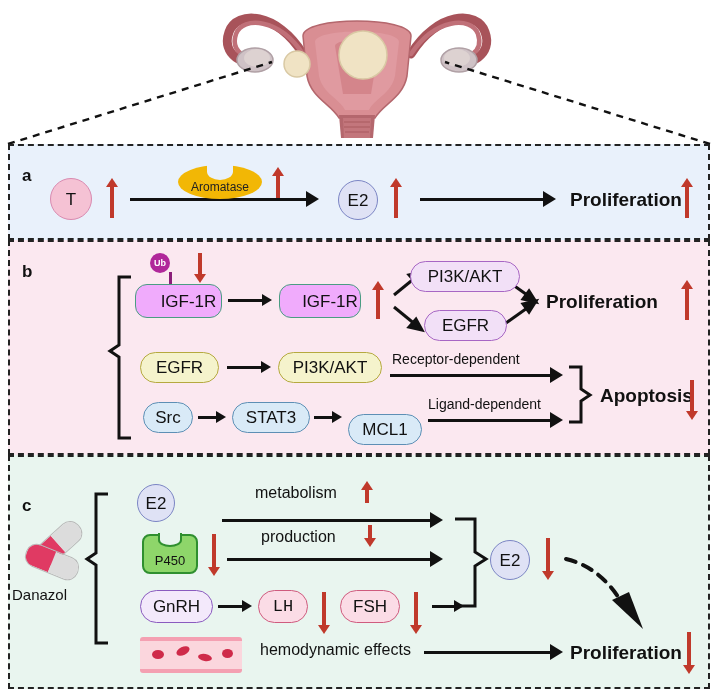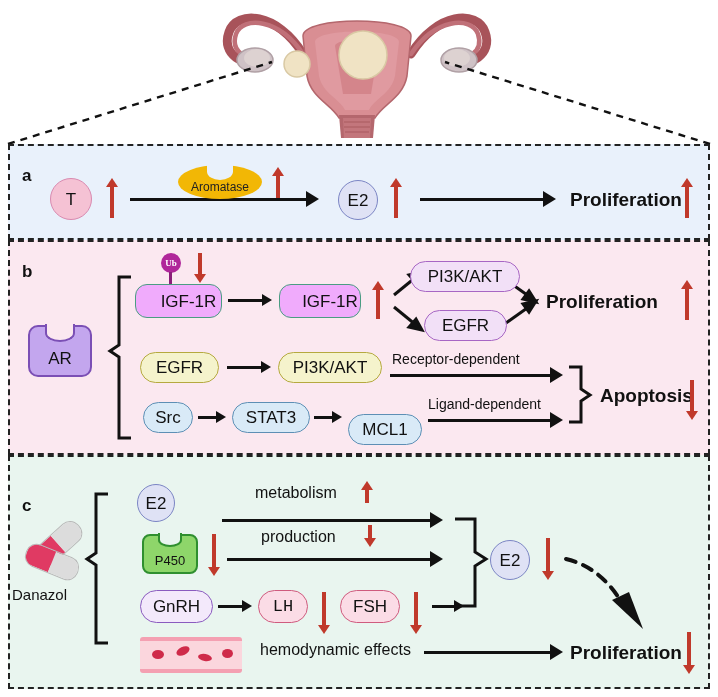--- a/index.html
+++ b/index.html
@@ -164,31 +164,26 @@
 
   <div class="bold-label" style="left:570px;top:189px;">Proliferation</div>
   <div class="redarrow up" style="left:683px;top:178px;height:40px;">
       <b></b>
       <i></i>
     </div>
 
   <div class="panel" id="panel-b"></div>
   <div class="panel-letter" style="left:22px;top:262px;">b</div>
 
-  <div class="receptor" style="left:28px;top:325px;width:64px;height:52px;">
-    <div class="body" style="background:#c3a6ee;border:2px solid #7b4fb5;"></div>
-    <div class="notch" style="width:26px;height:16px;background:#fbe8f0;border:2px solid #7b4fb5;border-top:none;"></div>
-    <div class="node" style="inset:0;padding-top:14px;box-sizing:border-box;">AR</div>
-  </div>
 
   <svg class="overlay">
     <path class="brace" d="M131 277 L119 277 L119 345 L110 351 L119 357 L119 438 L131 438"></path>
   </svg>
 
-  <div class="ub" style="left:161px;top:253px;font-family:Liberation Serif, serif;">Ub</div>
+  <div class="ub" style="left:150px;top:253px;">Ub</div>
   <div class="ub-stalk" style="left:169px;top:272px;height:12px;"></div>
   <div class="redarrow down" style="left:196px;top:253px;height:30px;">
       <i></i>
       <b></b>
     </div>
 
   <div class="node rrect c-teal" style="left:135px;top:284px;width:87px;height:34px;">IGF-1R</div>
 
   <div class="arrow-line" style="left:228px;top:299px;width:36px;"></div>
   <div class="arrow-head sm" style="left:262px;top:294px;"></div>

